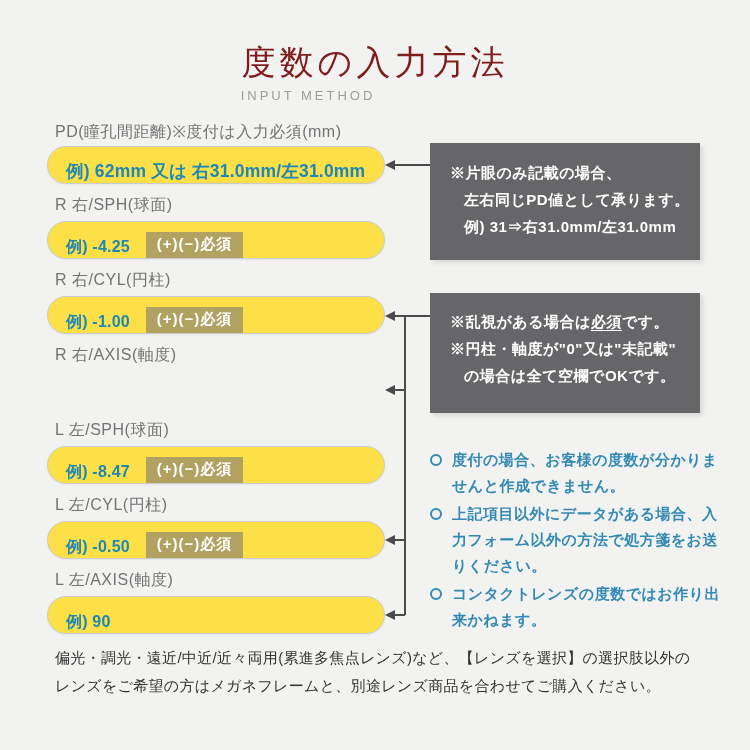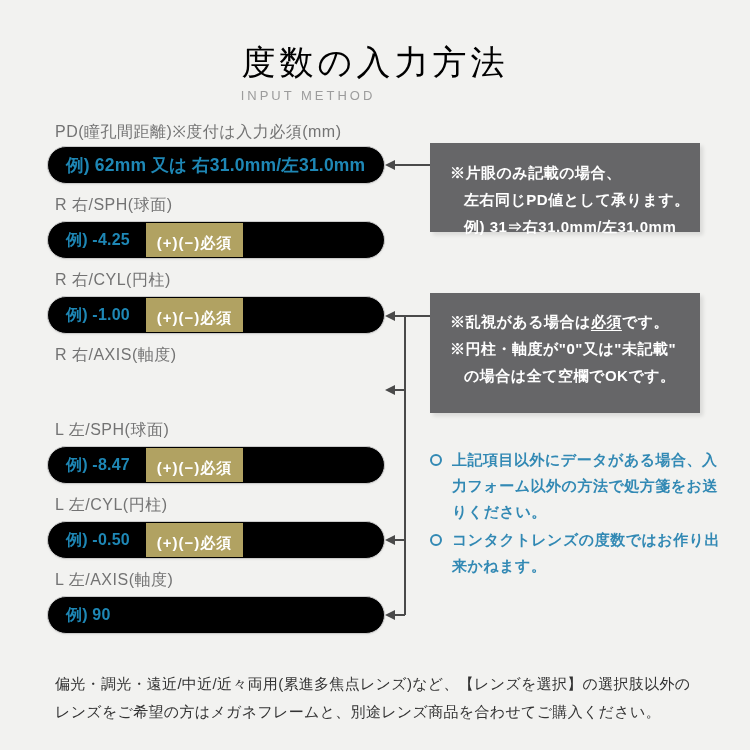--- a/index.html
+++ b/index.html
@@ -13,21 +13,21 @@
   }
 
   
   .title {
     position: absolute;
     top: 40px; left: 0; width: 750px;
     text-align: center;
     font-size: 34px;
     font-weight: 300;
     letter-spacing: 4px;
-    color: #000000;
+    color: #7f1d1d;
   }
   .subtitle {
     position: absolute;
     top: 88px; left: 0; width: 616px;
     text-align: center;
     font-size: 13px;
     letter-spacing: 3px;
     color: #9c9c9c;
   }
 
@@ -41,60 +41,60 @@
     height: 26px;
     font-size: 16px;
     color: #737373;
     letter-spacing: 0.5px;
     white-space: nowrap;
     margin-left: 8px;
   }
   .example-box {
     box-sizing: border-box;
     height: 38px;
-    background: #000000;
+    background: #fde047;
     border: 1.5px solid #cbcbcb;
     border-radius: 19px;
     display: flex;
-    align-items: center;
+    align-items: flex-end;
     padding: 0 12px 0 18px;
     box-shadow: 0 1px 2px rgba(0,0,0,0.05);
     white-space: nowrap;
   }
   .example-text {
     color: #1e87b5;
     font-size: 16px;
     font-weight: bold;
     letter-spacing: 0.2px;
   }
   .badge {
     margin-left: 16px;
     background: #b1a262;
     color: #ffffff;
     font-size: 15px;
     font-weight: bold;
-    padding: 11px 11px 4px 11px;
+    padding: 3px 11px 4px 11px;
     letter-spacing: 1px;
   }
 
   
   .callout {
     position: absolute;
     left: 430px;
     width: 270px;
     box-sizing: border-box;
     background: #666668;
     color: #ffffff;
     box-shadow: 3px 3px 4px rgba(0,0,0,0.10);
     font-size: 15px;
     font-weight: bold;
     line-height: 27px;
     letter-spacing: 0.5px;
   }
-  #callout-pd { top: 143px; height: 89px; padding: 16px 0 0 20px; }
+  #callout-pd { top: 143px; height: 117px; padding: 16px 0 0 20px; }
   #callout-cyl { top: 293px; height: 120px; padding: 15px 0 0 20px; }
   .callout-line { white-space: nowrap; }
   .indent { padding-left: 14px; }
   .em-underline { text-decoration: underline; text-underline-offset: 3px; }
 
   
   .notes {
     position: absolute;
     left: 430px; top: 447px;
     width: 296px;
@@ -115,21 +115,21 @@
   .note-text {
     font-size: 15px;
     font-weight: 600;
     line-height: 26px;
     letter-spacing: 0.5px;
   }
 
   
   .footer {
     position: absolute;
-    left: 55px; top: 670px;
+    left: 55px; top: 644px;
     width: 648px;
     font-size: 15px;
     color: #333333;
     line-height: 28px;
     letter-spacing: 0.3px;
   }
 
   
   .arrows {
     position: absolute;
@@ -202,20 +202,24 @@
     <div class="callout-line indent">例) 31⇒右31.0mm/左31.0mm</div>
   </div>
 
   <div class="callout" id="callout-cyl">
     <div class="callout-line"><span>※乱視がある場合は</span><span class="em-underline">必須</span><span>です。</span></div>
     <div class="callout-line">※円柱・軸度が"0"又は"未記載"</div>
     <div class="callout-line indent">の場合は全て空欄でOKです。</div>
   </div>
 
   <div class="notes">
+    <div class="note-item">
+      <span class="note-dot"></span>
+      <span class="note-text">度付の場合、お客様の度数が分かりませんと作成できません。</span>
+    </div>
     <div class="note-item">
       <span class="note-dot"></span>
       <span class="note-text">上記項目以外にデータがある場合、入力フォーム以外の方法で処方箋をお送りください。</span>
     </div>
     <div class="note-item">
       <span class="note-dot"></span>
       <span class="note-text">コンタクトレンズの度数ではお作り出来かねます。</span>
     </div>
   </div>
 

